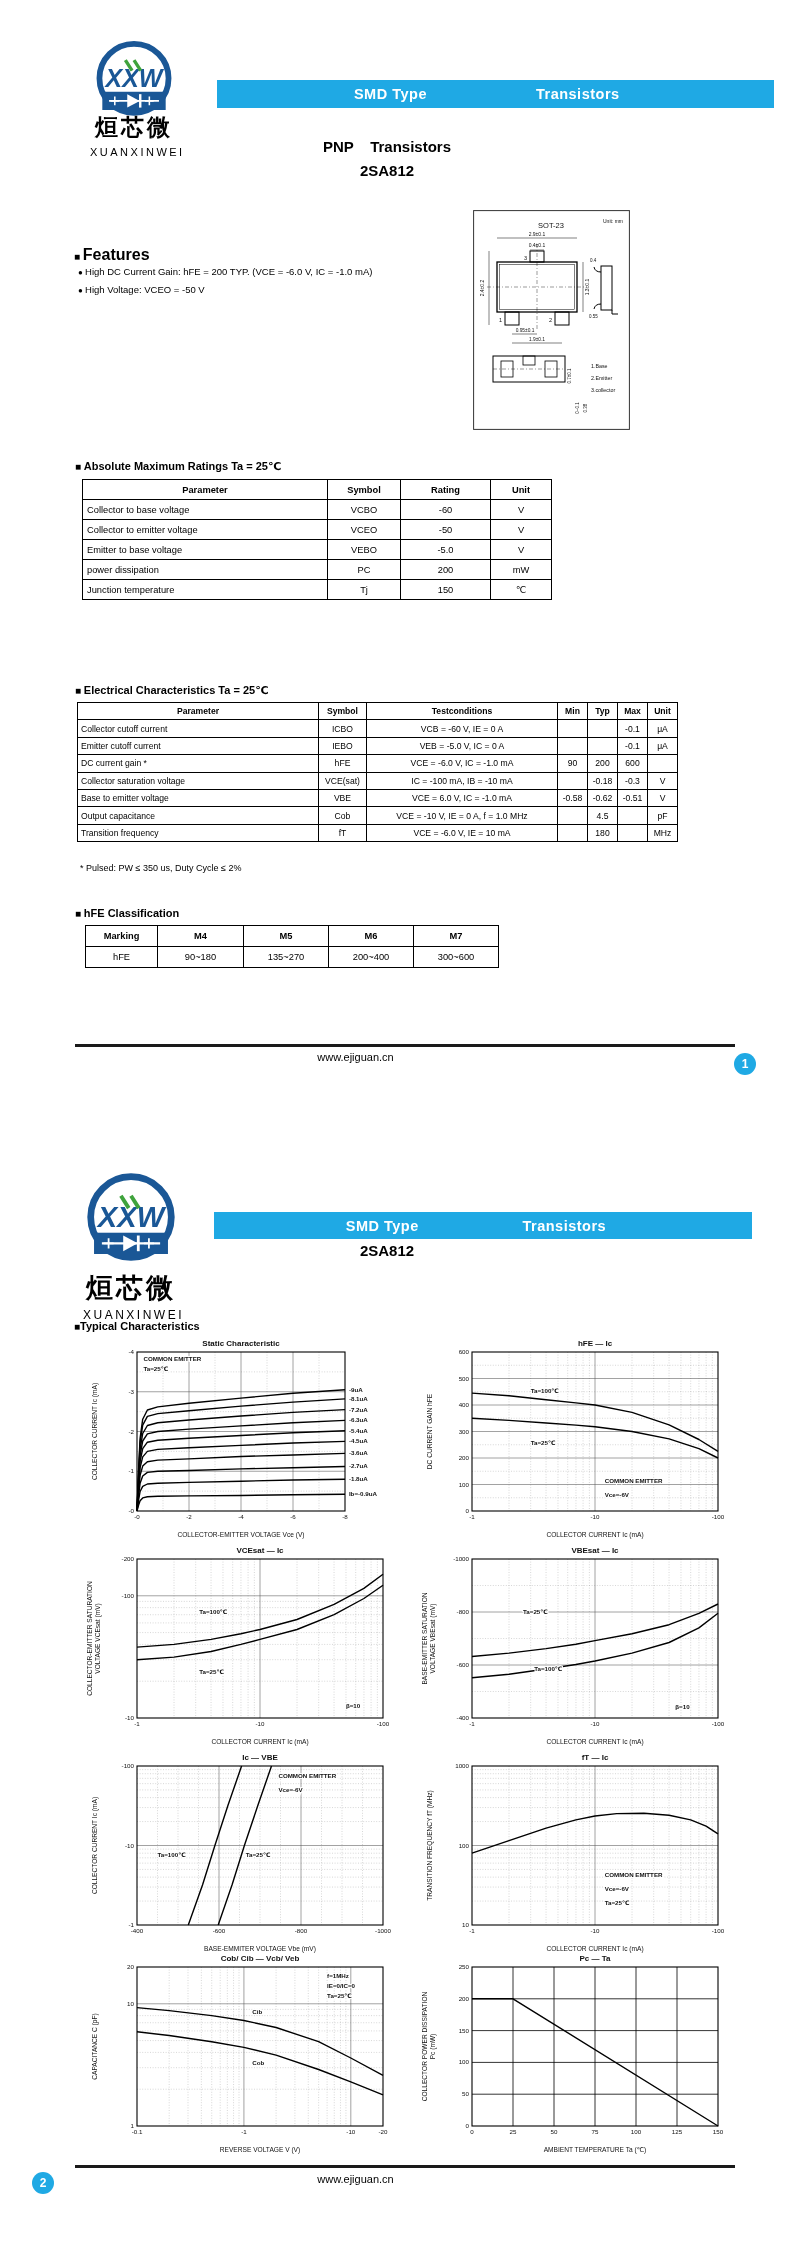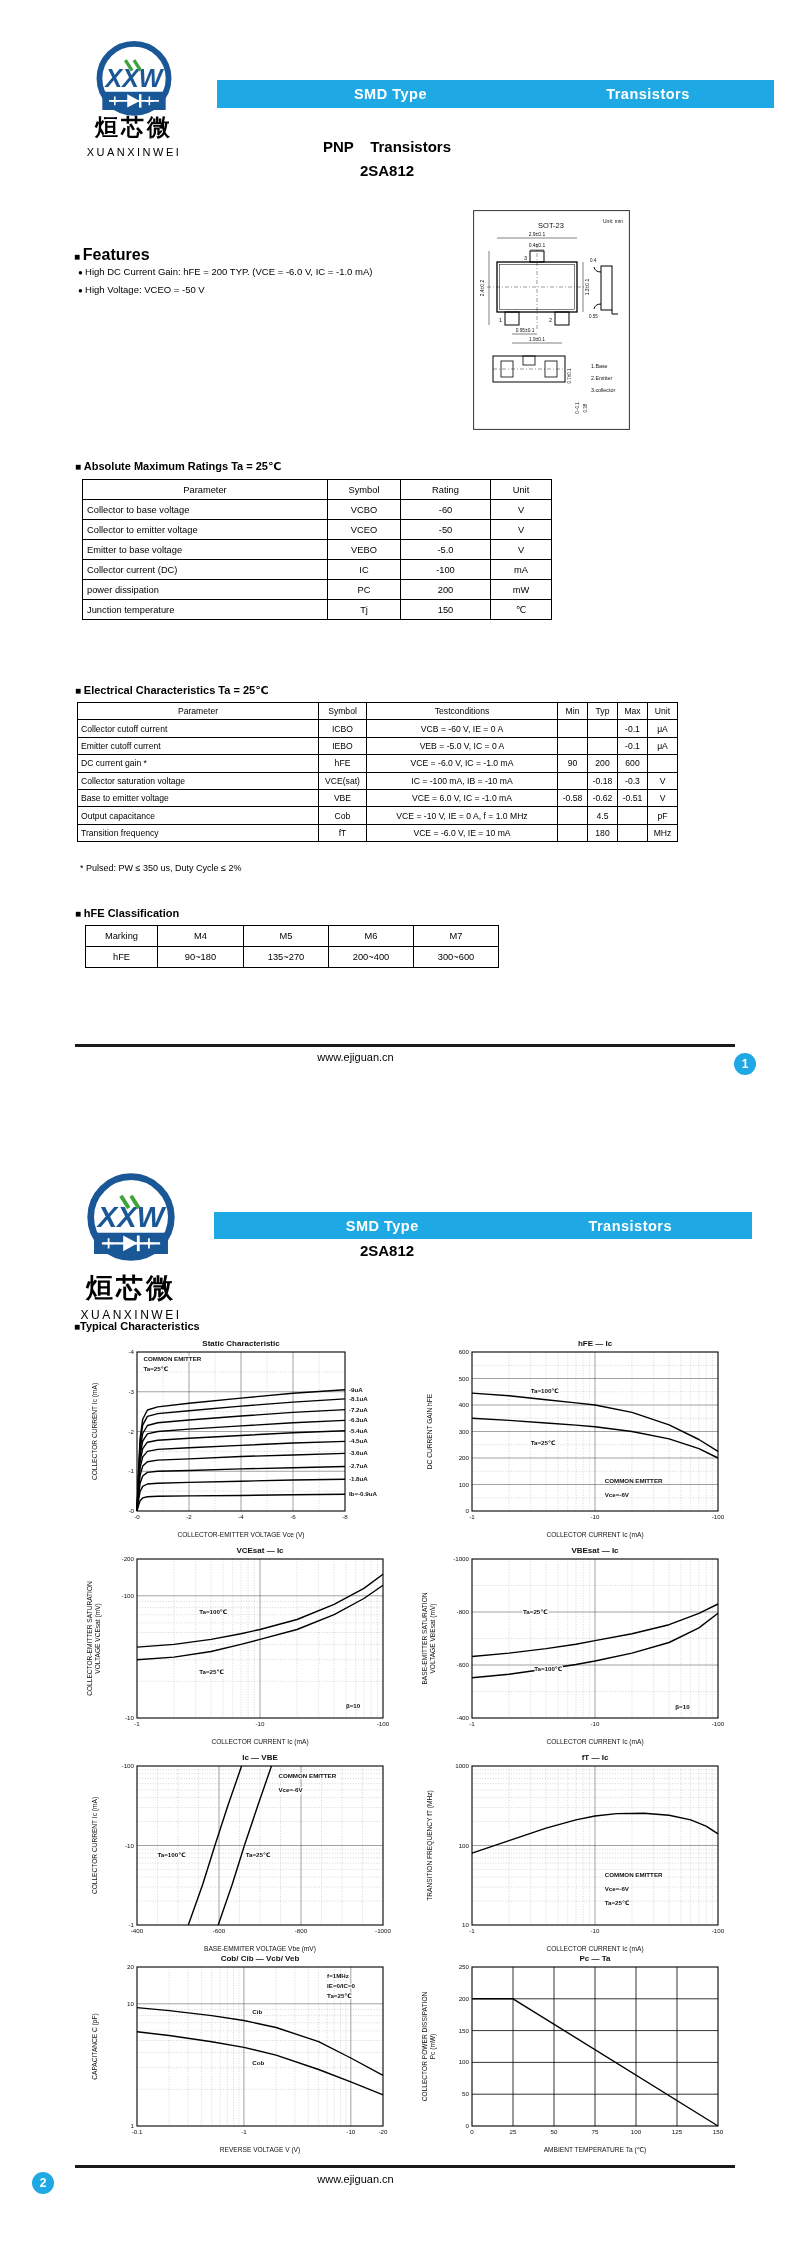--- a/index.html
+++ b/index.html
@@ -4,33 +4,33 @@
 <style>
   html,body{margin:0;padding:0;background:#fff;}
   body{font-family:"Liberation Sans","DejaVu Sans",sans-serif;color:#000;}
   .sheet{position:relative;width:793px;height:2244px;background:#fff;overflow:hidden;}
   .page{position:absolute;left:0;width:793px;}
   #p1{top:0;height:1122px;}
   #p2{top:1122px;height:1122px;}
   .abs{position:absolute;}
   .bar{position:absolute;background:var(--accent,#1FA9E4);color:#fff;display:flex;align-items:center;font-weight:bold;font-size:14.5px;padding-left:28px;}
   .bar .bl{flex:0 0 55%;text-align:center;letter-spacing:.5px;}
-  .bar .br{flex:1;text-align:center;padding-right:14px;letter-spacing:.5px;}
+  .bar .br{flex:1;text-align:left;padding-right:14px;letter-spacing:.5px;}
   .h-sub,.h-part{position:absolute;text-align:center;font-weight:bold;font-size:15px;white-space:pre;}
   .logo-cn{position:absolute;text-align:center;font-weight:bold;letter-spacing:3px;font-size:23px;white-space:nowrap;}
-  .logo-en{position:absolute;text-align:center;letter-spacing:2.5px;font-size:11px;white-space:nowrap;}
+  .logo-en{position:absolute;text-align:left;letter-spacing:2.5px;font-size:11px;white-space:nowrap;margin-left:16px;}
   .sec-title{position:absolute;font-size:11px;font-weight:bold;white-space:nowrap;}
   .sec-title::before{content:"■ ";font-size:10px;}
   .sec-tight::before{content:"■";}
   .feat-title{font-size:16px;}
   .feat-item{position:absolute;font-size:9.5px;white-space:nowrap;}
   .feat-item::before{content:"● ";font-size:8px;}
   table{position:absolute;border-collapse:collapse;table-layout:fixed;background:#fff;}
   th,td{border:1px solid #000;font-weight:normal;overflow:hidden;white-space:nowrap;text-align:center;padding:0 4px;}
-  th{font-weight:normal;}
+  th{font-weight:bold;}
   td:first-child{text-align:left;}
   .t-amr{font-size:9.3px;}  .t-amr th,.t-amr td{height:19px;}
   .t-elec{font-size:8.6px;} .t-elec th,.t-elec td{height:16.4px;padding:0 3px;}
   .t-hfe{font-size:9.3px;}  .t-hfe th,.t-hfe td{height:20px;}
   .t-hfe td:first-child{text-align:center;}
   .footnote{position:absolute;font-size:9px;white-space:nowrap;}
   .rule{position:absolute;height:3px;background:#1a1a1a;}
   .url{position:absolute;left:0;width:711px;text-align:center;font-size:11px;}
   .pagenum{position:absolute;width:22px;height:22px;border-radius:50%;background:var(--accent,#1FA9E4);color:#fff;font-size:12px;font-weight:bold;display:flex;align-items:center;justify-content:center;}
   figure.chart{position:absolute;margin:0;padding:0;}
@@ -138,26 +138,20 @@
             <td>Collector to emitter voltage</td>
             <td>VCEO</td>
             <td>-50</td>
             <td>V</td>
           </tr>
           <tr>
             <td>Emitter to base voltage</td>
             <td>VEBO</td>
             <td>-5.0</td>
             <td>V</td>
-          </tr>
-          <tr>
-            <td>Collector current (DC)</td>
-            <td>IC</td>
-            <td>-100</td>
-            <td>mA</td>
           </tr>
           <tr>
             <td>power dissipation</td>
             <td>PC</td>
             <td>200</td>
             <td>mW</td>
           </tr>
           <tr>
             <td>Junction temperature</td>
             <td>Tj</td>

